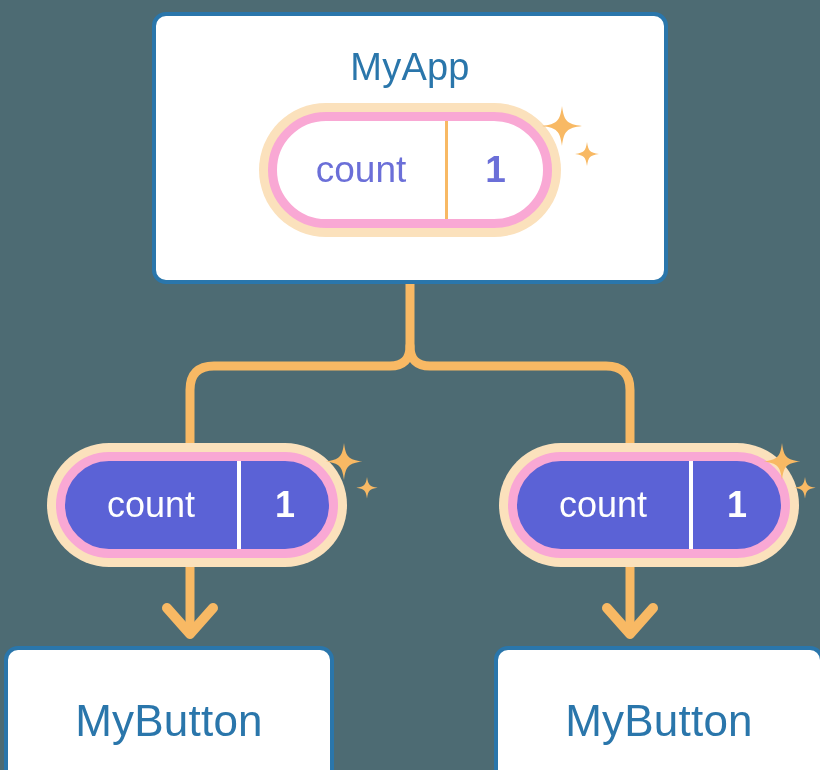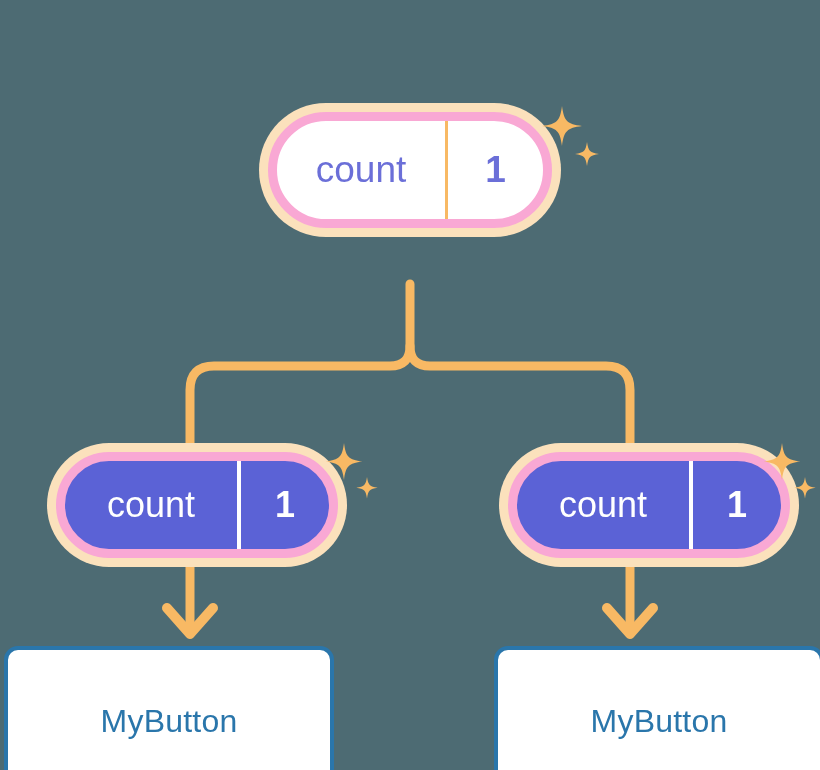--- a/index.html
+++ b/index.html
@@ -65,21 +65,21 @@
   .button-card {
     width: 330px;
     height: 150px;
     top: 646px;
     display: flex;
     align-items: center;
     justify-content: center;
   }
   #button-card-left  { left: 4px; }
   #button-card-right { left: 494px; }
-  .button-card .card-title { font-size: 32px; }
+  .button-card .card-title { font-size: 44px; }
 
   
   .pill-wrap {
     position: absolute;
     z-index: 4;
   }
   .pill {
     position: relative;
     box-sizing: border-box;
     display: flex;
@@ -157,20 +157,23 @@
              Q 630 366 630 390
              L 630 452" fill="none" stroke="#f8b964" stroke-width="9" stroke-linecap="round" stroke-linejoin="round"></path>
 
     <path d="M 190 556 L 190 630" fill="none" stroke="#f8b964" stroke-width="9" stroke-linecap="butt"></path>
     <path d="M 630 556 L 630 630" fill="none" stroke="#f8b964" stroke-width="9" stroke-linecap="butt"></path>
 
     <path d="M 167 608 L 190 634 L 213 608" fill="none" stroke="#f8b964" stroke-width="10" stroke-linecap="round" stroke-linejoin="round"></path>
     <path d="M 607 608 L 630 634 L 653 608" fill="none" stroke="#f8b964" stroke-width="10" stroke-linecap="round" stroke-linejoin="round"></path>
   </svg>
 
+  <div class="card" id="app-card">
+    <div class="card-title">MyApp</div>
+  </div>
 
   <div class="pill-wrap" id="pill-root">
     <div class="pill pill-light">
       <div class="pill-cell pill-key">count</div>
       <div class="pill-cell pill-value">1</div>
     </div>
   </div>
 
   <div class="sparkle-group" id="sparkle-root">
     <svg width="70" height="80" viewBox="0 0 70 80" xmlns="http://www.w3.org/2000/svg">

